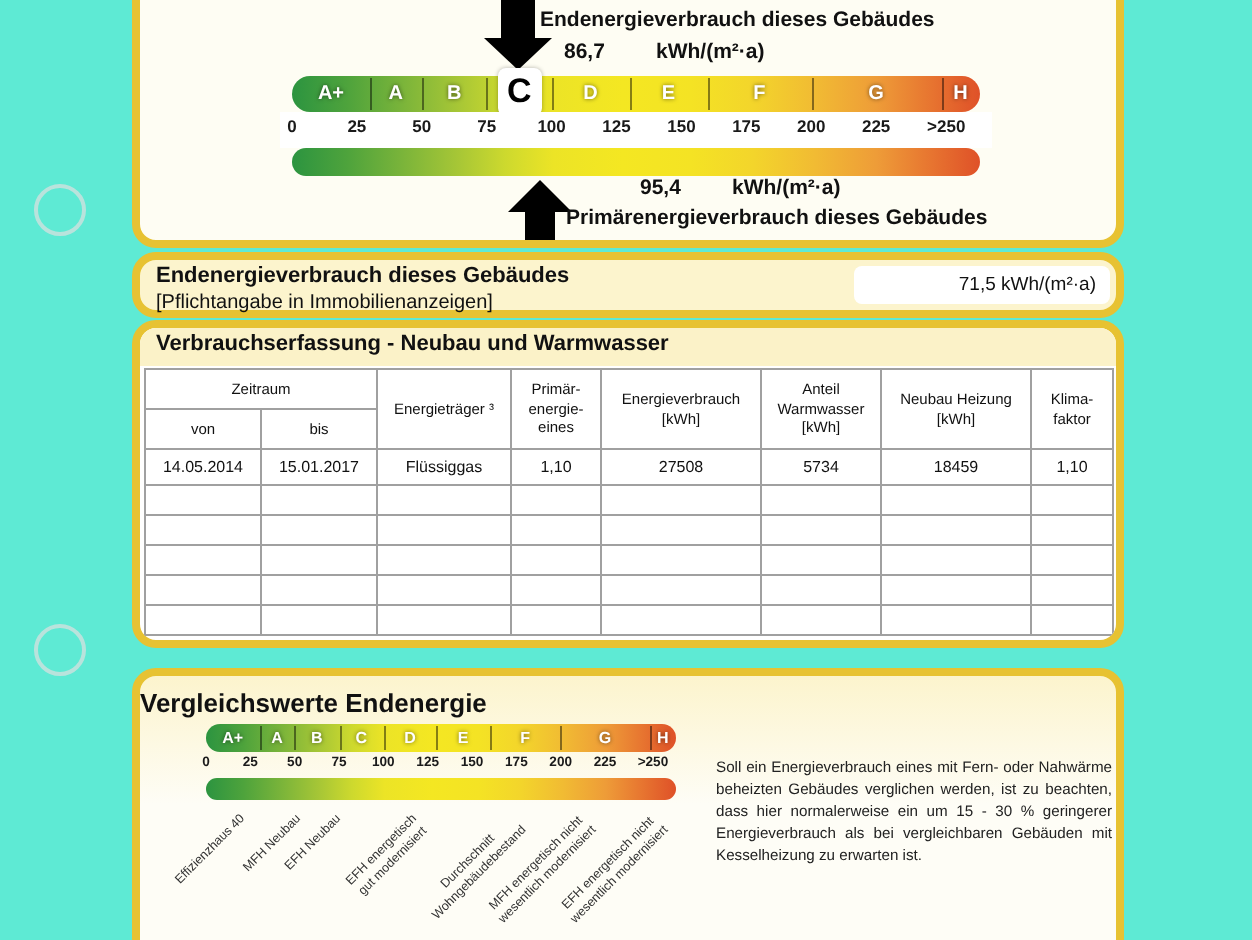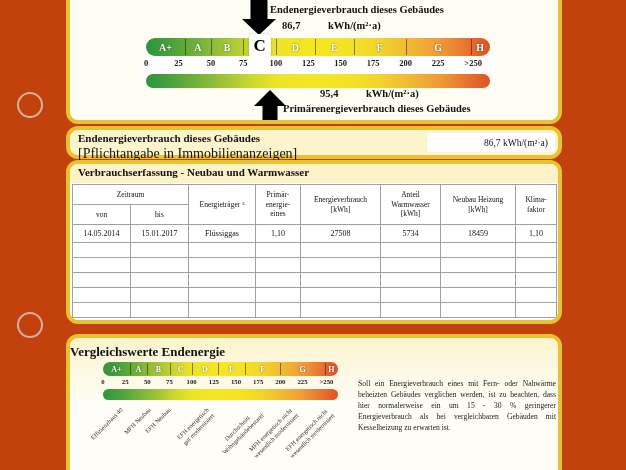--- a/index.html
+++ b/index.html
@@ -1,17 +1,17 @@
 <!DOCTYPE html>
 <html><head>
 <meta charset="utf-8">
 <style>
   html,body{margin:0;padding:0;background:#fff;}
-  .page{position:relative;width:626px;height:470px;overflow:hidden;background:#c2410c;
-        font-family:Liberation Serif, serif;color:#111;}
+  .page{position:relative;width:626px;height:470px;overflow:hidden;background:#5eead4;
+        font-family:Liberation Sans, sans-serif;color:#111;}
   .panel{position:absolute;border:4px solid #e7c232;border-radius:12px;box-sizing:border-box;}
   #panel-gauge{left:66px;top:-18px;width:496px;height:142px;background:#fefdf3;}
   #panel-end{left:66px;top:126px;width:496px;height:33px;background:#fcf4cd;}
   #panel-table{left:66px;top:160px;width:496px;height:164px;background:#fff;overflow:hidden;}
   #panel-compare{left:66px;top:334px;width:496px;height:150px;
                  background:linear-gradient(180deg,#fcf4cd 0%,#fefdf6 45%);}
   .hole{position:absolute;width:22px;height:22px;border-radius:50%;border:2px solid #e0e0e0;
         left:17px;opacity:.7;}
   
   .scalewrap{position:absolute;}
@@ -36,21 +36,21 @@
   .arr{position:absolute;transform:translateX(-50%);}
   #down-stem{top:0;width:17px;height:35px;background:#000;}
   #down-head{top:33px;width:0;height:0;border-left:17px solid transparent;
              border-right:17px solid transparent;border-top:16px solid #000;}
   #up-head{top:104px;width:0;height:0;border-left:16px solid transparent;
            border-right:16px solid transparent;border-bottom:16px solid #000;}
   #up-stem{top:120px;width:15px;height:14px;background:#000;}
   .gtext{position:absolute;font-weight:bold;font-size:10.5px;white-space:nowrap;}
   
   #end-title{position:absolute;left:8px;top:2px;font-weight:bold;font-size:11px;}
-  #end-sub{position:absolute;left:8px;top:16px;font-size:14px;}
+  #end-sub{position:absolute;left:8px;top:16px;font-size:10px;}
   #end-valbox{position:absolute;right:3px;top:3px;bottom:3px;width:128px;background:#fff;
               border-radius:4px;display:flex;align-items:center;justify-content:flex-end;
               padding-right:7px;box-sizing:border-box;font-size:9.5px;}
   
   #tbl-title{position:absolute;left:8px;top:2px;font-weight:bold;font-size:11px;}
   #tbl-strip{position:absolute;left:0;top:0;right:0;height:19px;background:#fbf2c8;}
   #vtable{position:absolute;left:2px;top:20px;border-collapse:collapse;table-layout:fixed;}
   #vtable th,#vtable td{border:1px solid #a0a0a0;text-align:center;vertical-align:middle;
       font-weight:normal;padding:0 2px;overflow:hidden;}
   #vtable th{font-size:7.5px;white-space:pre-line;line-height:1.25;}
@@ -126,21 +126,21 @@
     </div>
 
     <div class="gtext" style="left:250px;top:102px">95,4</div>
     <div class="gtext" style="left:296px;top:102px">kWh/(m²·a)</div>
     <div class="gtext" style="left:213px;top:117px">Primärenergieverbrauch dieses Gebäudes</div>
   </div>
 
   <div class="panel" id="panel-end">
     <div id="end-title">Endenergieverbrauch dieses Gebäudes</div>
     <div id="end-sub">[Pflichtangabe in Immobilienanzeigen]</div>
-    <div id="end-valbox">86,7 kWh/(m²·a)</div>
+    <div id="end-valbox">71,5 kWh/(m²·a)</div>
   </div>
 
   <div class="panel" id="panel-table">
     <div id="tbl-strip"></div>
     <div id="tbl-title">Verbrauchserfassung - Neubau und Warmwasser</div>
     <table id="vtable">
         <colgroup>
           <col style="width: 58px;">
           <col style="width: 58px;">
           <col style="width: 67px;">

